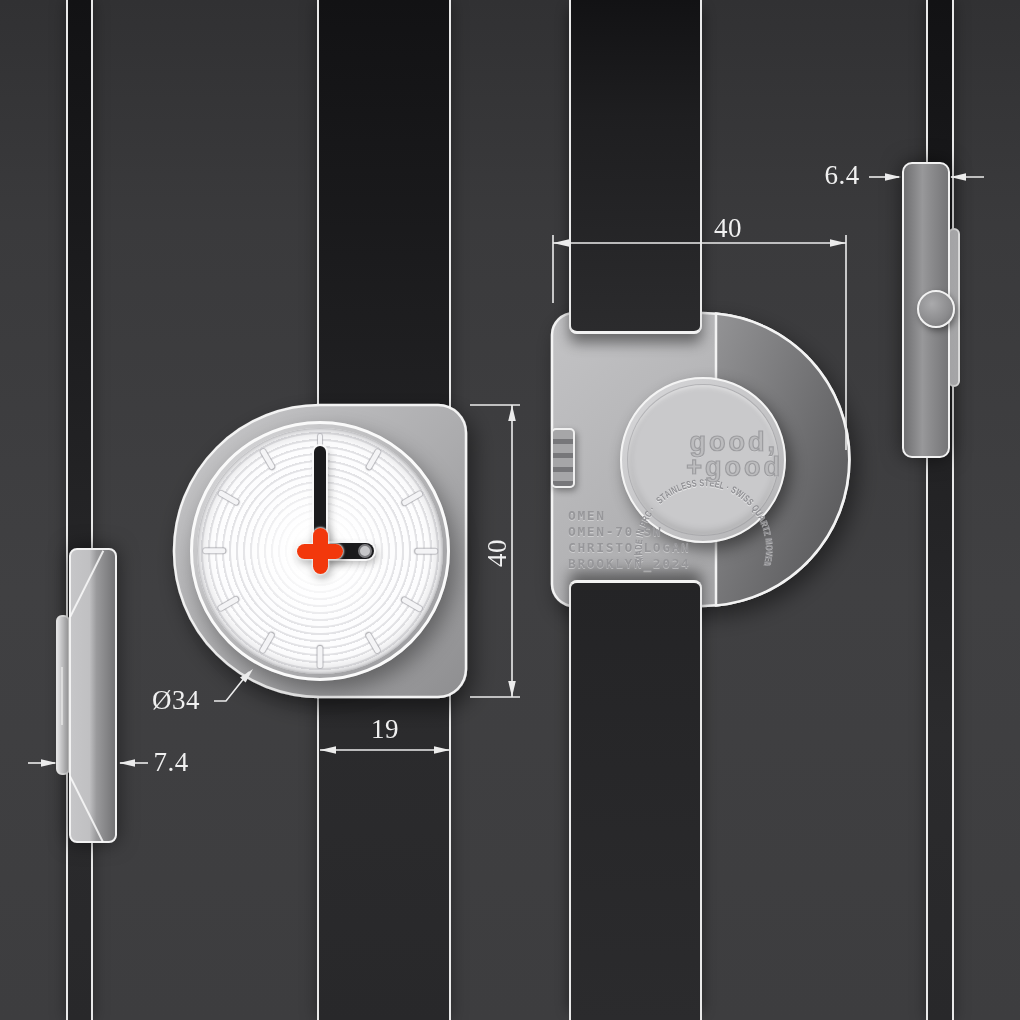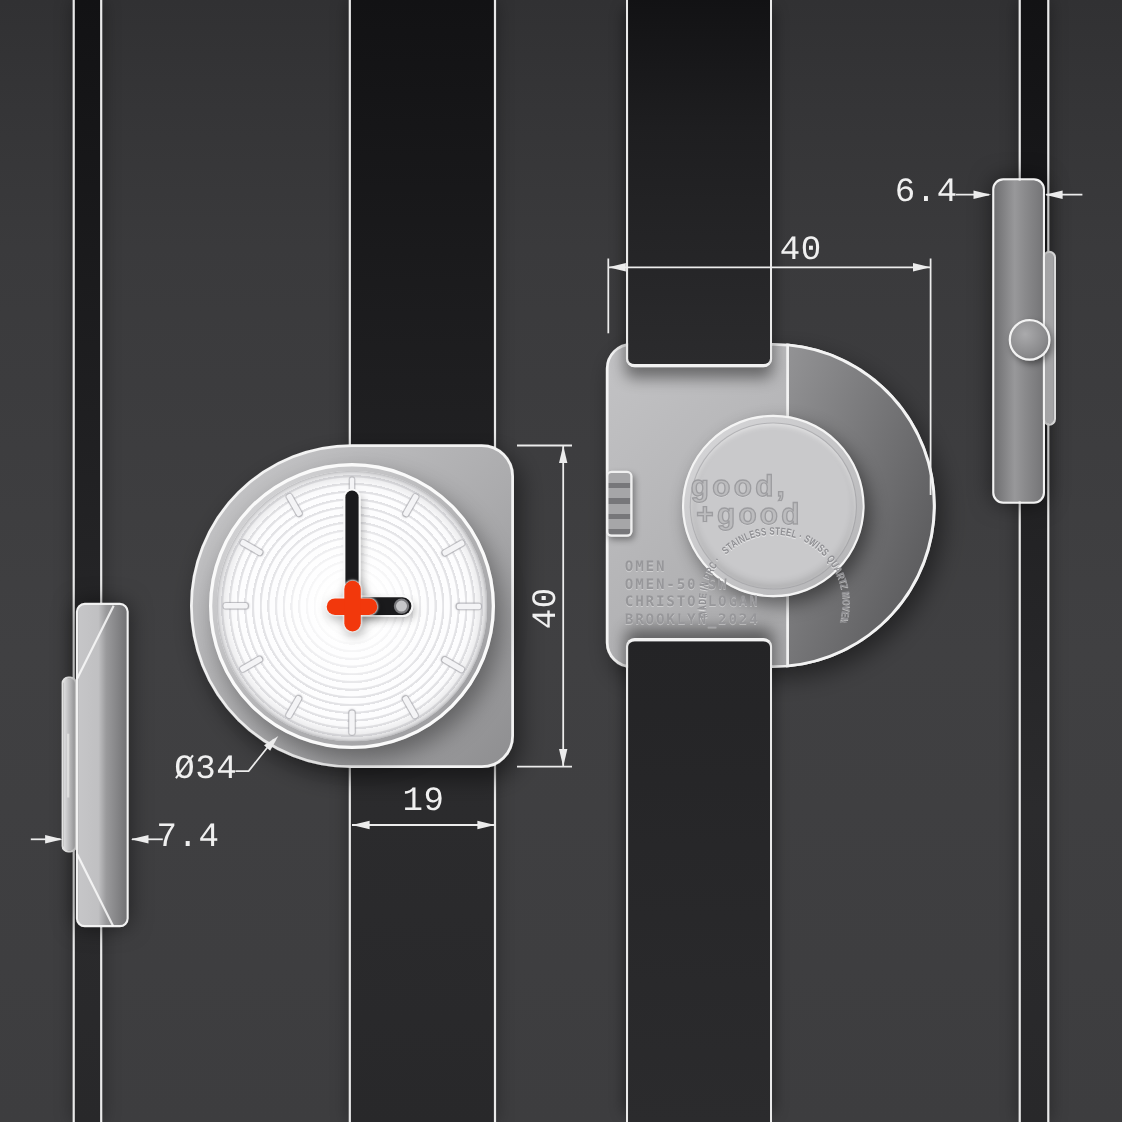--- a/index.html
+++ b/index.html
@@ -83,21 +83,21 @@
     z-index:5;
   }
   .medallion-inner{
     position:absolute;left:6px;top:6px;right:6px;bottom:6px;border-radius:50%;
     background:#c9c9cb;
     box-shadow:inset 0 2px 5px rgba(255,255,255,.55), inset 0 -3px 8px rgba(0,0,0,.16), 0 0 0 1px rgba(150,150,154,.5);
   }
   .ring-svg{position:absolute;left:-19.5px;top:-19.5px;width:200px;height:200px;}
   .ring-text{font-family:"Liberation Sans",sans-serif;font-weight:bold;font-size:9.8px;letter-spacing:.4px;}
   .logo{
-    position:absolute;left:0;right:0;top:45px;text-align:left;
+    position:absolute;left:0;right:0;top:45px;text-align:right;
     font-size:27px;letter-spacing:3px;line-height:25px;font-weight:bold;
     color:#bcbcbe;-webkit-text-stroke:1.2px #9d9da0;
     text-shadow:0 1px 0 rgba(255,255,255,.4);
   }
   .logo .l2{transform:translateX(5px);display:block;}
   
   .engraving{
     position:absolute;left:568px;top:508px;z-index:5;
     font-family:"DejaVu Sans Mono",monospace;font-weight:bold;font-size:13px;
     letter-spacing:1.6px;line-height:15.9px;color:#97979a;
@@ -126,21 +126,21 @@
     background:linear-gradient(90deg,#6f6f71 0%,#98989a 42%,#8b8b8d 62%,#757577 100%);}
   .glass-right{left:948px;top:228px;width:12px;height:159px;background:linear-gradient(90deg,#d9d9db,#b7b7b9);}
   .crown{position:absolute;left:917px;top:290px;width:38px;height:38px;box-sizing:border-box;z-index:4;
     border-radius:50%;border:2.5px solid #f2f2f2;
     background:radial-gradient(circle at 38% 35%,#aaaaac 0%,#8b8b8d 60%,#6d6d6f 100%);
     box-shadow:2px 3px 6px rgba(0,0,0,.4);}
   
   .dims{position:absolute;left:0;top:0;z-index:10;}
   .dim-label{
     position:absolute;transform:translate(-50%,-50%);z-index:11;
-    color:#f0f0f0;font-size:31px;font-family:Liberation Mono, monospace;
+    color:#f0f0f0;font-size:27px;font-family:Liberation Serif, serif;
     white-space:nowrap;letter-spacing:.5px;
   }
   .dim-label.rot{transform:translate(-50%,-50%) rotate(-90deg);}
 </style>
 </head>
 <body>
 
 <div class="canvas">
 
   <div class="strap strap-a"></div>
@@ -215,21 +215,21 @@
       </svg>
       <div class="logo">
         <span class="l1">good,</span>
         <span class="l2">+good</span>
       </div>
     </div>
   </div>
 
   <div class="engraving">
     <div>OMEN</div>
-    <div>OMEN-50-SW</div>
+    <div>OMEN-70-SW</div>
     <div>CHRISTO_LOGAN</div>
     <div>BROOKLYN_2024</div>
   </div>
   <div class="keeper"></div>
 
   <div class="glass glass-left"></div>
   <div class="side-body side-left-body"></div>
   <div class="diag diag-1"></div>
   <div class="diag diag-2"></div>
 
@@ -279,17 +279,17 @@
         <polygon points="901,177 885,173.2 885,180.8" stroke="none"></polygon>
         <line x1="951" y1="177" x2="984" y2="177"></line>
         <polygon points="950,177 966,173.2 966,180.8" stroke="none"></polygon>
       </g>
     </g>
   </svg>
 
   <div class="dim-label" style="left:728px;top:228px;">40</div>
   <div class="dim-label rot" style="left:497px;top:553px;">40</div>
   <div class="dim-label" style="left:385px;top:729px;">19</div>
-  <div class="dim-label" style="left:187px;top:700px;">Ø34</div>
+  <div class="dim-label" style="left:176px;top:700px;">Ø34</div>
   <div class="dim-label" style="left:171px;top:762px;text-align:right;">7.4</div>
   <div class="dim-label" style="left:842px;top:175px;">6.4</div>
 
 </div>
 
 </body></html>

